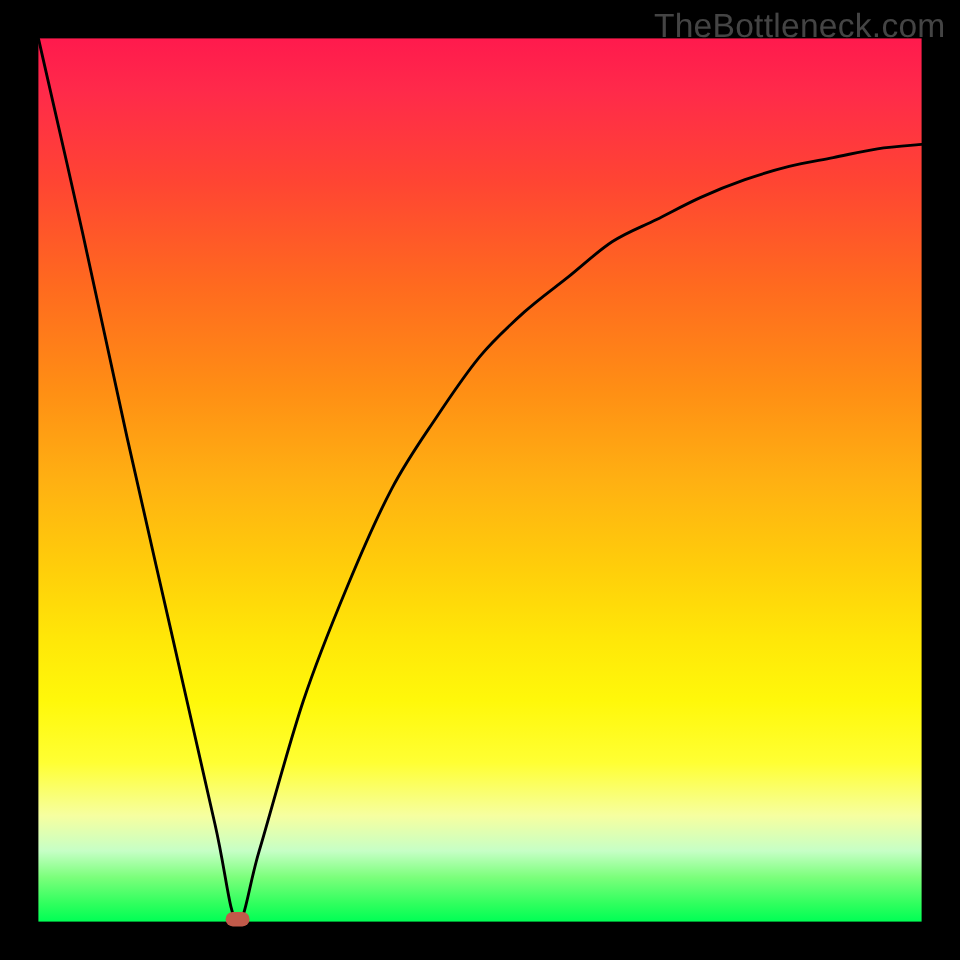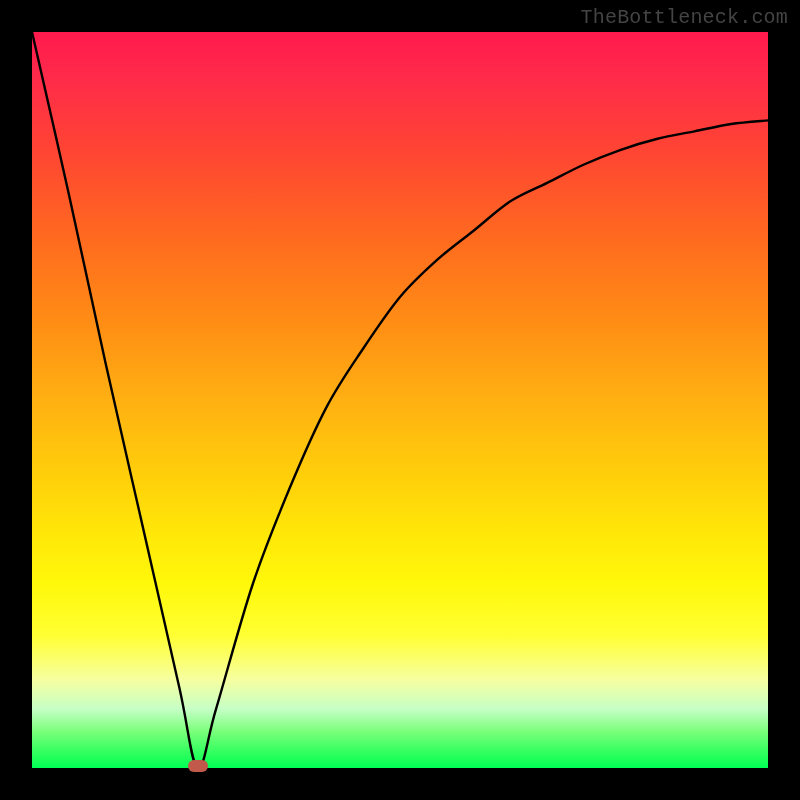--- a/index.html
+++ b/index.html
@@ -41,24 +41,24 @@
       #7bff7b 95%,
       #2fff5e 98%,
       #00ff55 100%
     );
   }
   .watermark {
     position: absolute;
     top: 6px;
     right: 12px;
     color: #444;
-    font-size: 20px;
+    font-size: 28px;
     font-weight: 500;
     letter-spacing: 0.2px;
-    font-family: Liberation Mono, monospace;
+    font-family: Liberation Sans, sans-serif;
   }
   svg.curve {
     position: absolute;
     left: 0;
     top: 0;
     width: 736px;
     height: 736px;
     overflow: visible;
   }
   .marker {

